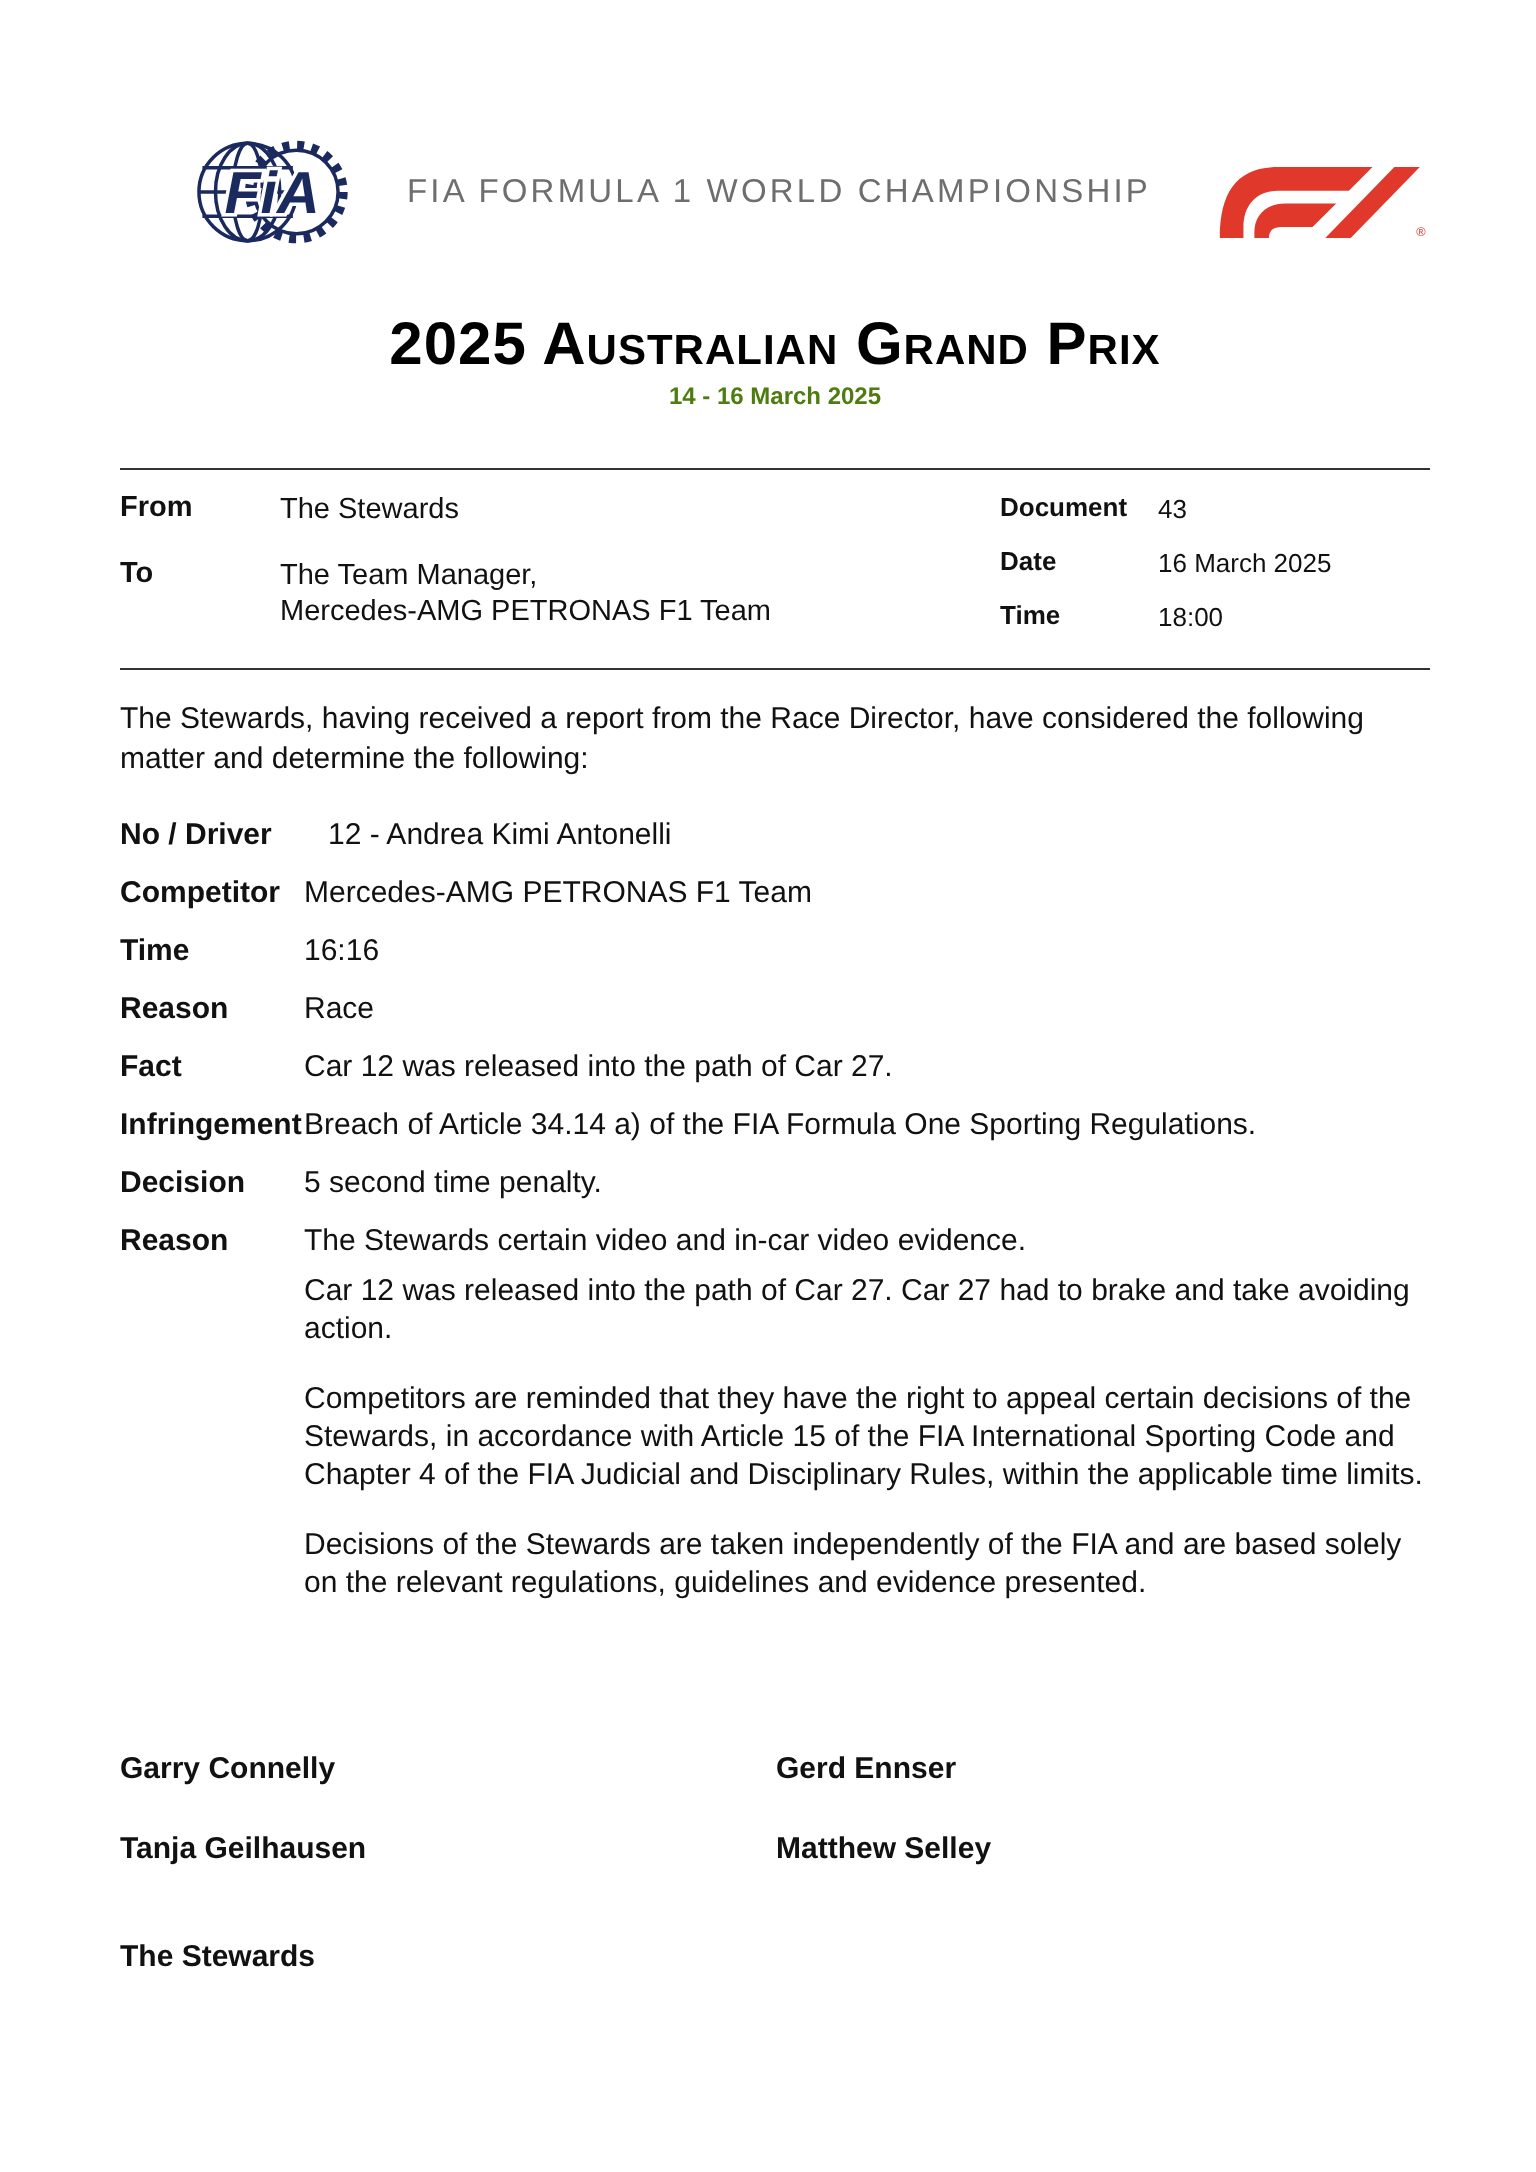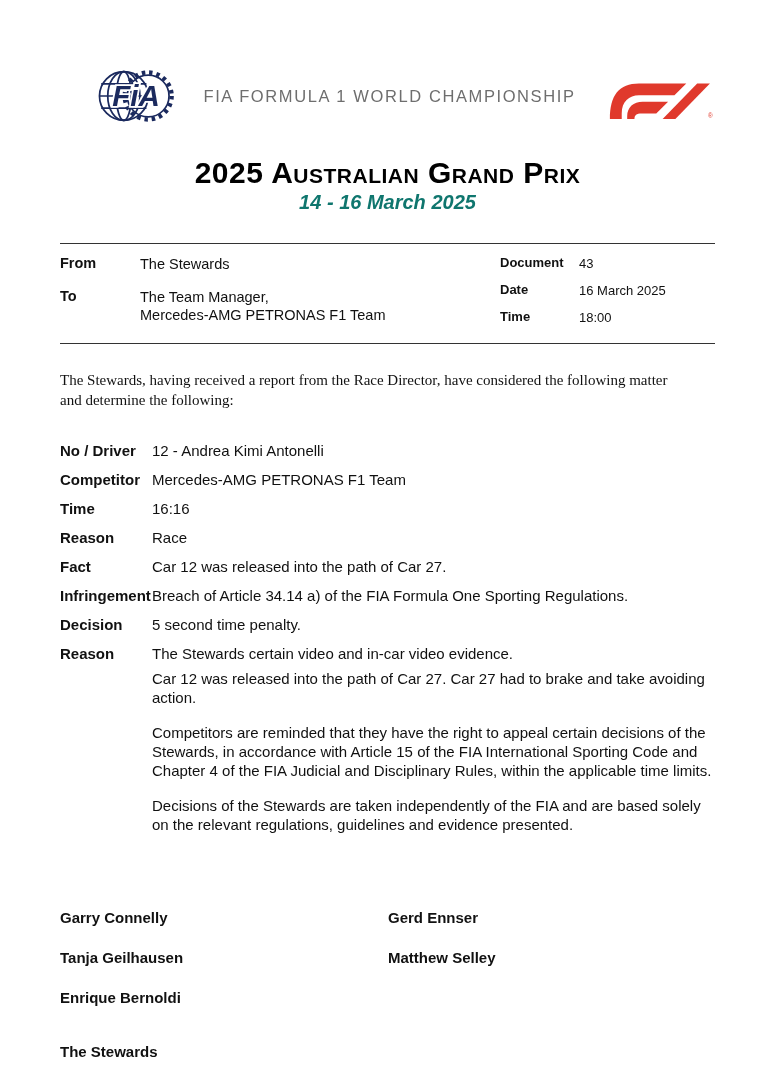--- a/index.html
+++ b/index.html
@@ -7,34 +7,34 @@
   .page{position:relative;width:768px;height:1086px;overflow:hidden;}
   .content{padding:60px 53px 0 60px;}
 
   
   .header-row{display:flex;align-items:center;justify-content:flex-start;height:72px;}
   .fia-logo{width:80px;height:68px;margin-left:36px;flex:0 0 auto;}
   .champ-title{flex:1;text-align:center;font-size:16.5px;letter-spacing:1.6px;color:#6e6e6e;font-weight:400;white-space:nowrap;padding:0 8px;}
   .f1-logo{width:112px;height:40px;flex:0 0 auto;margin-top:6px;}
 
   .event-title{margin-top:24px;text-align:center;font-size:30px;font-weight:bold;font-variant:small-caps;letter-spacing:0.5px;color:#000;}
-  .event-dates{text-align:center;font-size:20px;font-weight:bold;color:#0f766e;margin-top:1px;font-style:italic;}
+  .event-dates{text-align:center;font-size:12px;font-weight:bold;color:#4d7c0f;margin-top:1px;}
 
   
   .meta-table{margin-top:29px;border-top:1.5px solid #333;border-bottom:1.5px solid #333;padding:11px 0 16px 0;display:flex;}
   .meta-left{display:grid;grid-template-columns:80px 1fr;row-gap:11px;width:440px;font-size:14.5px;}
   .meta-right{display:grid;grid-template-columns:79px 1fr;row-gap:9px;flex:1;font-size:13px;}
   .meta-label{font-weight:bold;}
   .meta-value{line-height:18px;}
 
   
-  .intro{margin-top:27px;font-size:15px;line-height:19.5px;width:625px;font-family:Liberation Serif, serif;}
+  .intro{margin-top:15px;font-size:15px;line-height:19.5px;width:625px;}
 
   .detail-row{display:grid;grid-template-columns:92px 1fr;margin-top:10px;font-size:15px;line-height:19px;align-items:start;}
-  .detail-row.first{margin-top:31px;}
+  .detail-row.first{margin-top:19px;gap:12px;}
   .detail-label{font-weight:bold;}
   .detail-value{width:562px;}
 
   .reason-row{display:grid;grid-template-columns:92px 1fr;margin-top:10px;font-size:15px;line-height:19px;}
   .reason-paras p{margin:0;width:562px;}
   .reason-paras p + p{margin-top:6px;}
   .reason-paras p.spaced{margin-top:16px;}
 
   
   .signatures{margin-top:76px;font-size:15px;font-weight:bold;}
@@ -143,20 +143,17 @@
 
     <div class="signatures">
       <div class="sig-row">
         <div class="sig-left">Garry Connelly</div>
         <div class="sig-right">Gerd Ennser</div>
       </div>
       <div class="sig-row">
         <div class="sig-left">Tanja Geilhausen</div>
         <div class="sig-right">Matthew Selley</div>
       </div>
-      <div class="sig-row">
-        <div class="sig-left">Enrique Bernoldi</div>
-      </div>
       <div class="sig-closing">The Stewards</div>
     </div>
 
   </div>
 </div>
 
 </body></html>

